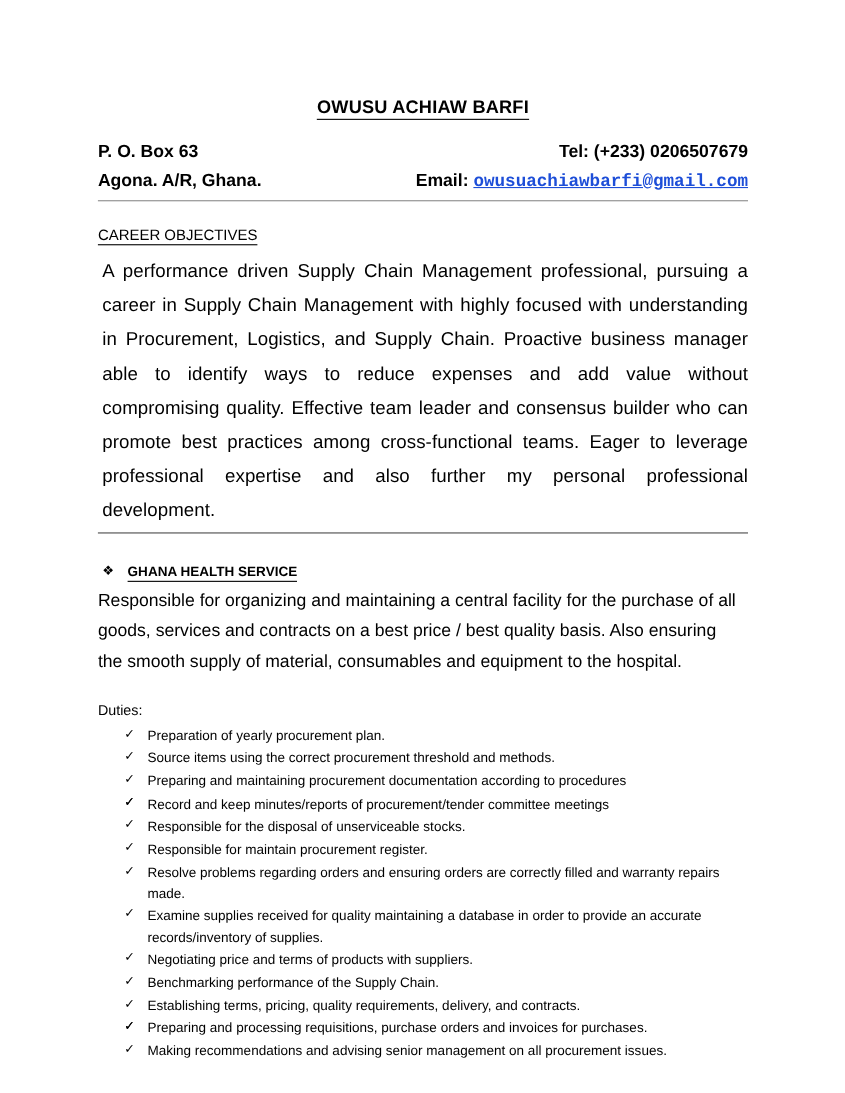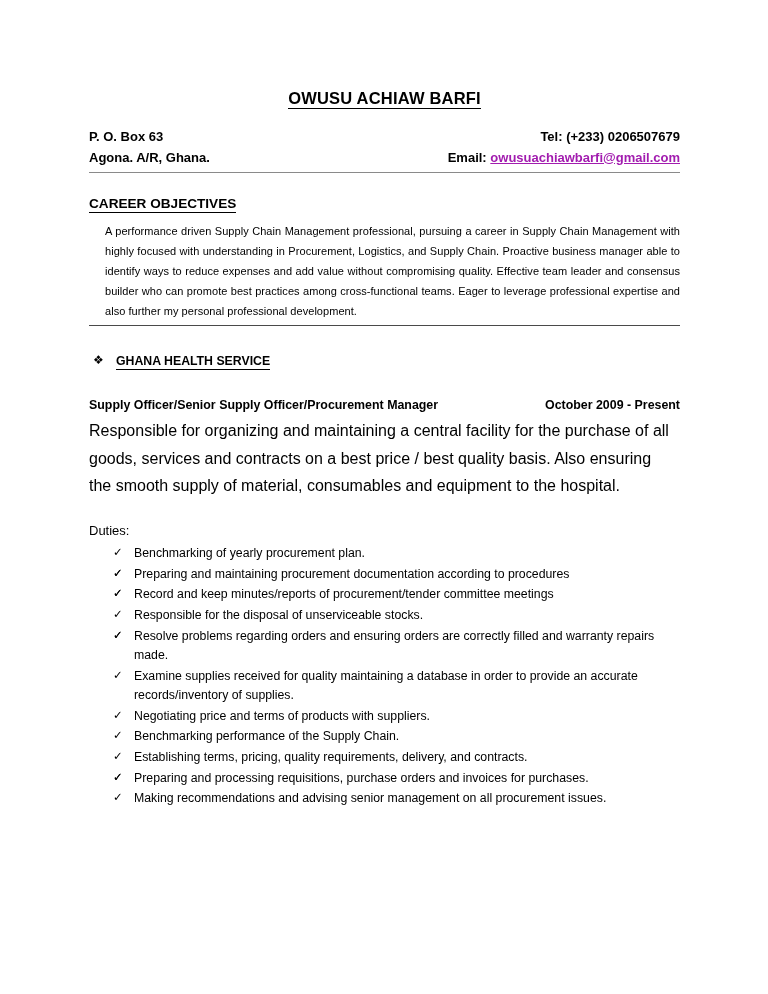--- a/index.html
+++ b/index.html
@@ -41,21 +41,21 @@
     padding-top: 88px;
     line-height: 1.25;
   }
   .doc-title span {
     border-bottom: 1.6px solid #000;
     padding-bottom: 1px;
   }
 
   .contact-block {
     margin-top: 17px;
-    font-size: 13px;
+    font-size: 16px;
     font-weight: bold;
     line-height: 1.62;
   }
   .contact-row {
     display: flex;
     justify-content: space-between;
     align-items: baseline;
     white-space: nowrap;
   }
   .contact-left { text-align: left; }
@@ -72,36 +72,36 @@
     margin: 4px 0 0 0;
     height: 0;
   }
   hr.rule.dark {
     border-top: 1.2px solid #4a4a4a;
   }
 
   
   .section-heading {
     font-size: 13.6px;
-    font-weight: bold;
+    font-weight: normal;
     margin: 0;
     padding-top: 22px;
     line-height: 1.3;
   }
   .section-heading span {
     border-bottom: 1.4px solid #000;
     padding-bottom: 1px;
   }
 
   
   .objective-text {
-    font-size: 11px;
+    font-size: 17px;
     line-height: 1.82;
     text-align: justify;
-    margin: 9px 0 0 16px;
+    margin: 9px 0 0 4px;
     letter-spacing: 0.05px;
   }
 
   .org-line {
     margin: 27px 0 0 0;
     padding-left: 27px;
     font-size: 12.3px;
     font-weight: bold;
     position: relative;
     line-height: 1.4;
@@ -176,55 +176,51 @@
 
     <div class="contact-block">
       <div class="contact-row">
         <div class="contact-left">P. O. Box 63</div>
         <div class="contact-right">Tel: (+233) 0206507679</div>
       </div>
       <div class="contact-row">
         <div class="contact-left">Agona. A/R, Ghana.</div>
         <div class="contact-right">
           <span>Email:</span>
-          <a class="email-link" href="#" style="color: #a21caf;">owusuachiawbarfi@gmail.com</a>
+          <a class="email-link" href="#" style="color: #1d4ed8; font-family: Liberation Mono, monospace;">owusuachiawbarfi@gmail.com</a>
         </div>
       </div>
     </div>
     <hr class="rule">
 
     <h2 class="section-heading">
       <span>CAREER OBJECTIVES</span>
     </h2>
     <p class="objective-text">A performance driven Supply Chain Management professional, pursuing a career in Supply Chain Management with highly focused with understanding in Procurement, Logistics, and Supply Chain. Proactive business manager able to identify ways to reduce expenses and add value without compromising quality. Effective team leader and consensus builder who can promote best practices among cross-functional teams. Eager to leverage professional expertise and also further my personal professional development.</p>
     <hr class="rule dark">
 
 
     <div class="org-line">
       <span class="org-bullet">❖</span>
       <span class="org-name">GHANA HEALTH SERVICE</span>
     </div>
 
-    <div class="role-row">
-      <div>Supply Officer/Senior Supply Officer/Procurement Manager</div>
-      <div>October 2009 - Present</div>
-    </div>
 
     <p class="role-desc">Responsible for organizing and maintaining a central facility for the purchase of all goods, services and contracts on a best price / best quality basis. Also ensuring the smooth supply of material, consumables and equipment to the hospital.</p>
 
     <p class="duties-label">Duties:</p>
 
     <ul class="duties">
-        <li><span class="check">✓</span><span>Benchmarking of yearly procurement plan.</span></li>
-        <li><span class="check">✓</span></li>
+        <li><span class="check">✓</span><span>Preparation of yearly procurement plan.</span></li>
+        <li><span class="check">✓</span><span>Source items using the correct procurement threshold and methods.</span></li>
         <li><span class="check">✓</span><span>Preparing and maintaining procurement documentation according to procedures</span></li>
         <li><span class="check">✓</span></li>
         <li><span class="check">✓</span><span>Record and keep minutes/reports of procurement/tender committee meetings</span></li>
         <li><span class="check">✓</span><span>Responsible for the disposal of unserviceable stocks.</span></li>
-        <li><span class="check">✓</span></li>
+        <li><span class="check">✓</span><span>Responsible for maintain procurement register.</span></li>
         <li><span class="check">✓</span><span>Resolve problems regarding orders and ensuring orders are correctly filled and warranty repairs made.</span></li>
         <li><span class="check">✓</span><span>Examine supplies received for quality maintaining a database in order to provide an accurate records/inventory of supplies.</span></li>
         <li><span class="check">✓</span><span>Negotiating price and terms of products with suppliers.</span></li>
         <li><span class="check">✓</span><span>Benchmarking performance of the Supply Chain.</span></li>
         <li><span class="check">✓</span><span>Establishing terms, pricing, quality requirements, delivery, and contracts.</span></li>
         <li><span class="check">✓</span></li>
         <li><span class="check">✓</span><span>Preparing and processing requisitions, purchase orders and invoices for purchases.</span></li>
         <li><span class="check">✓</span><span>Making recommendations and advising senior management on all procurement issues.</span></li>
       </ul>
 

